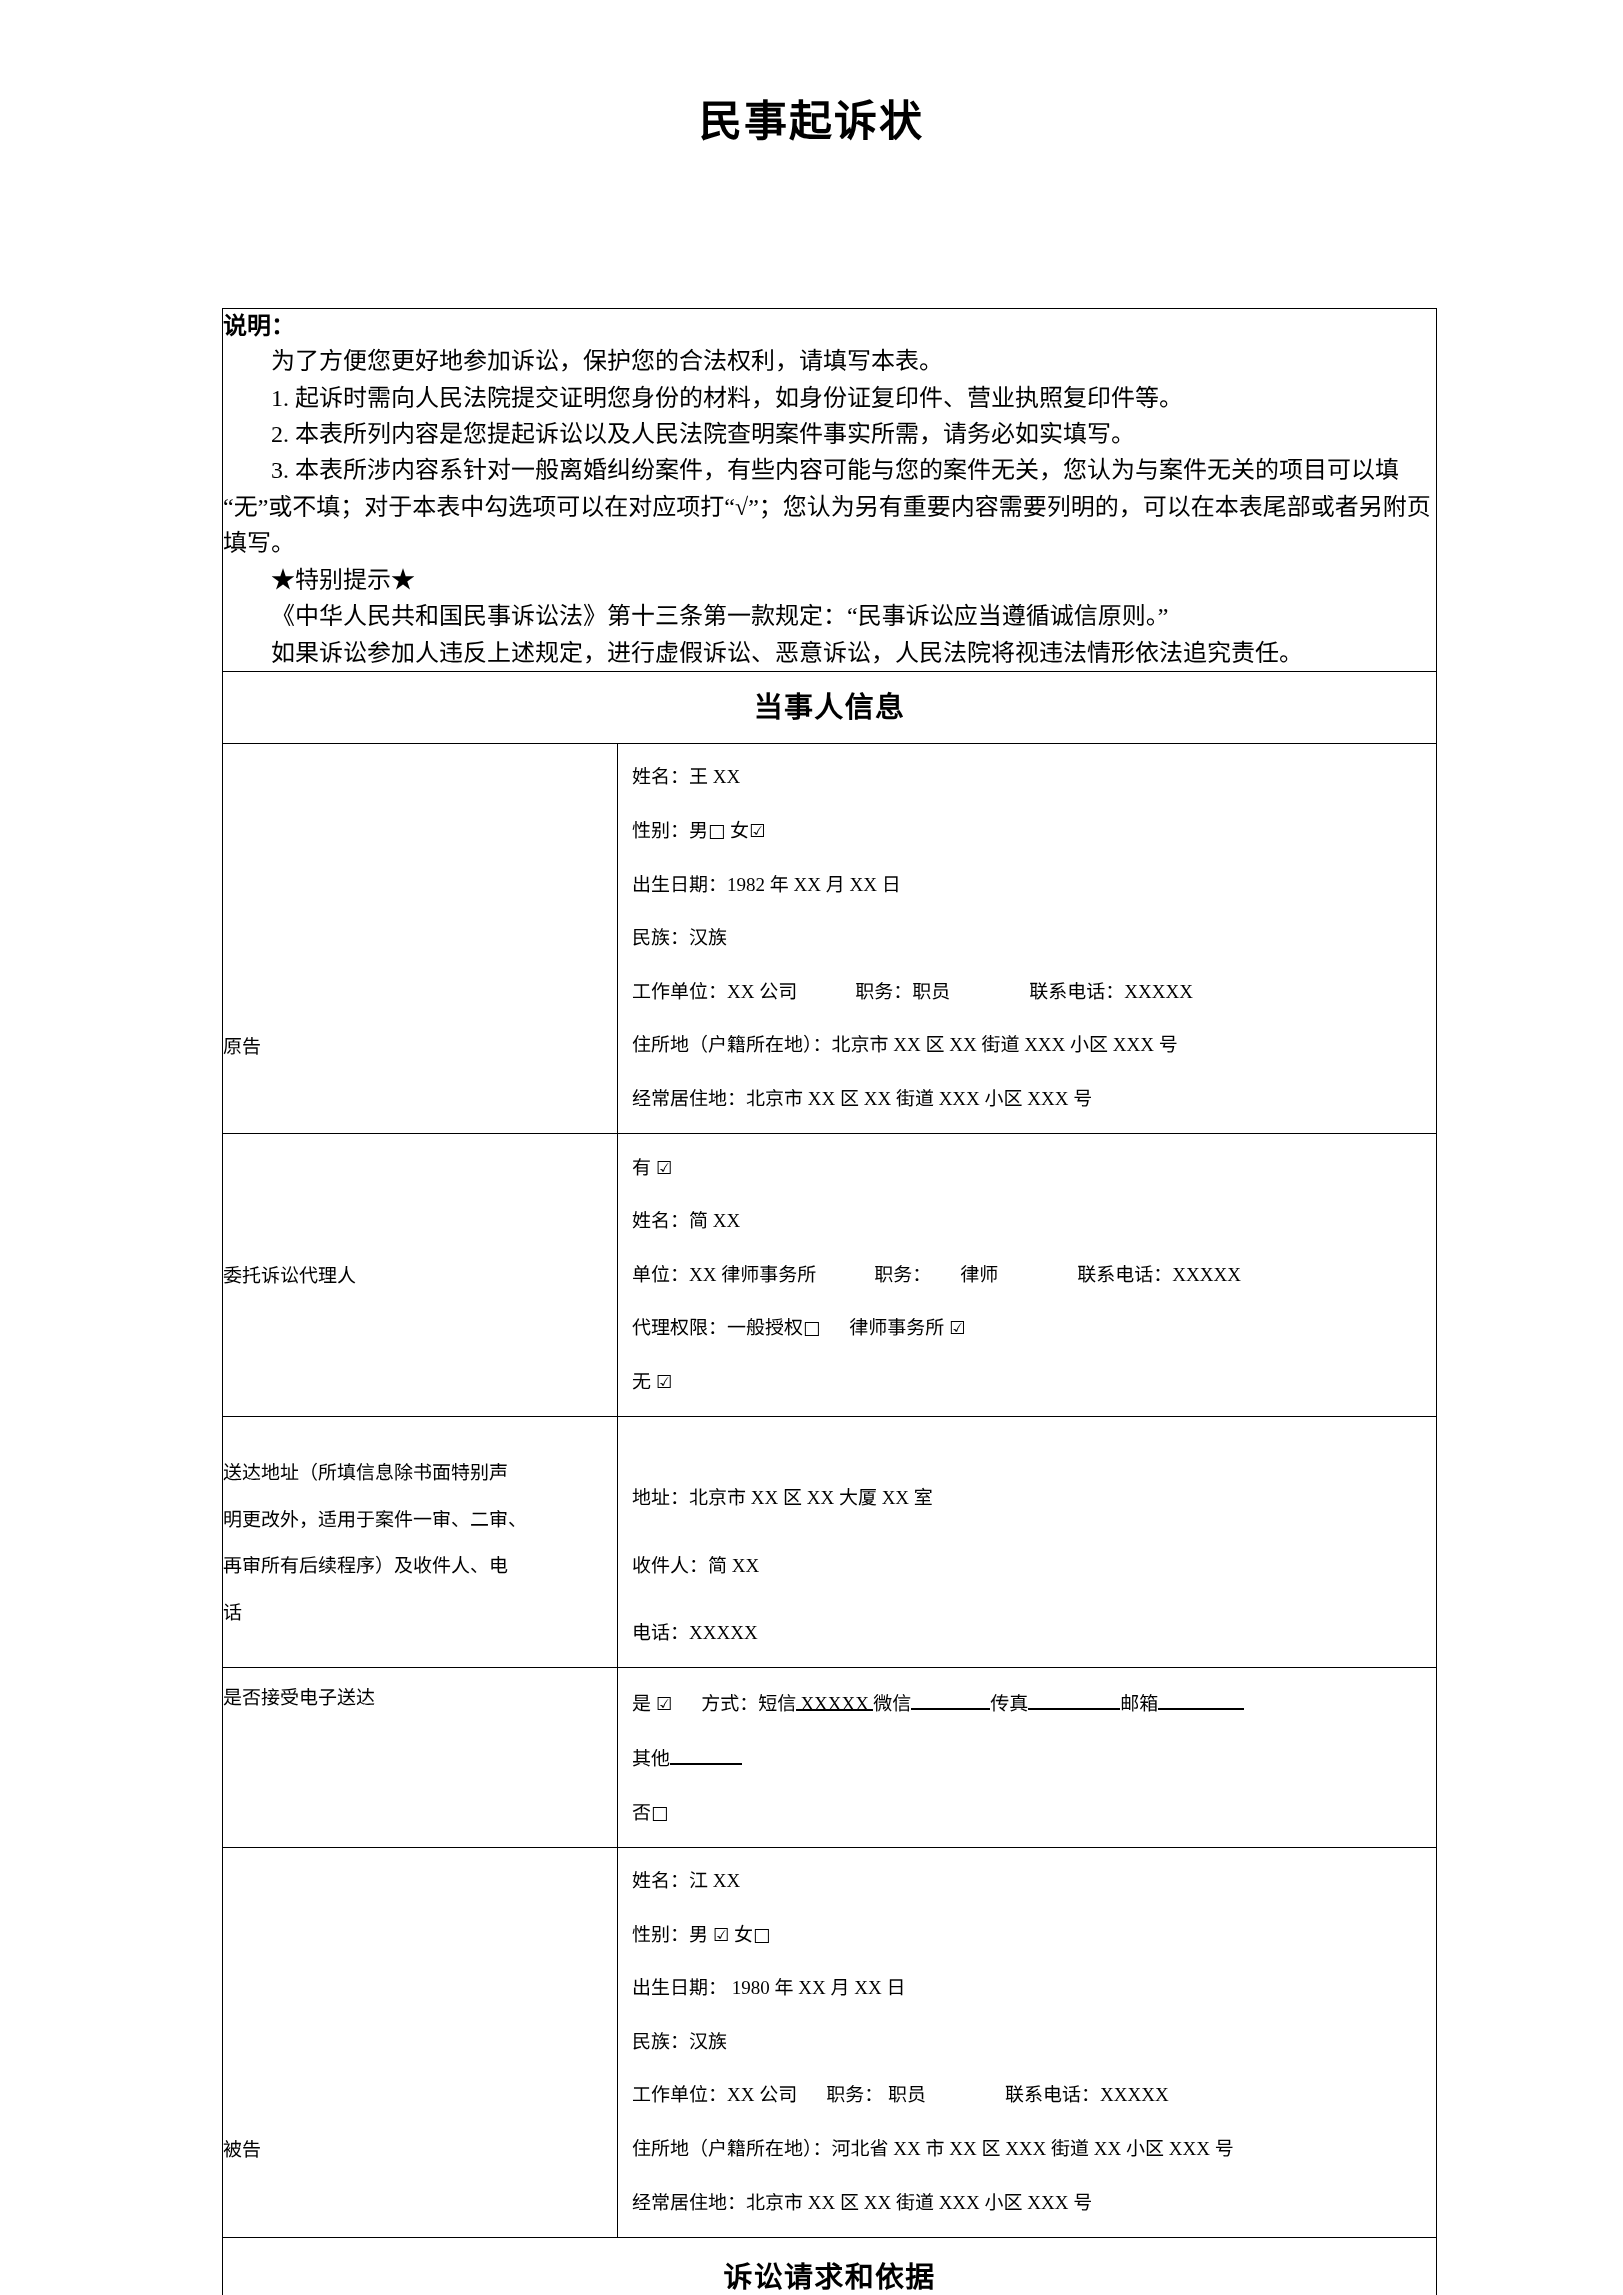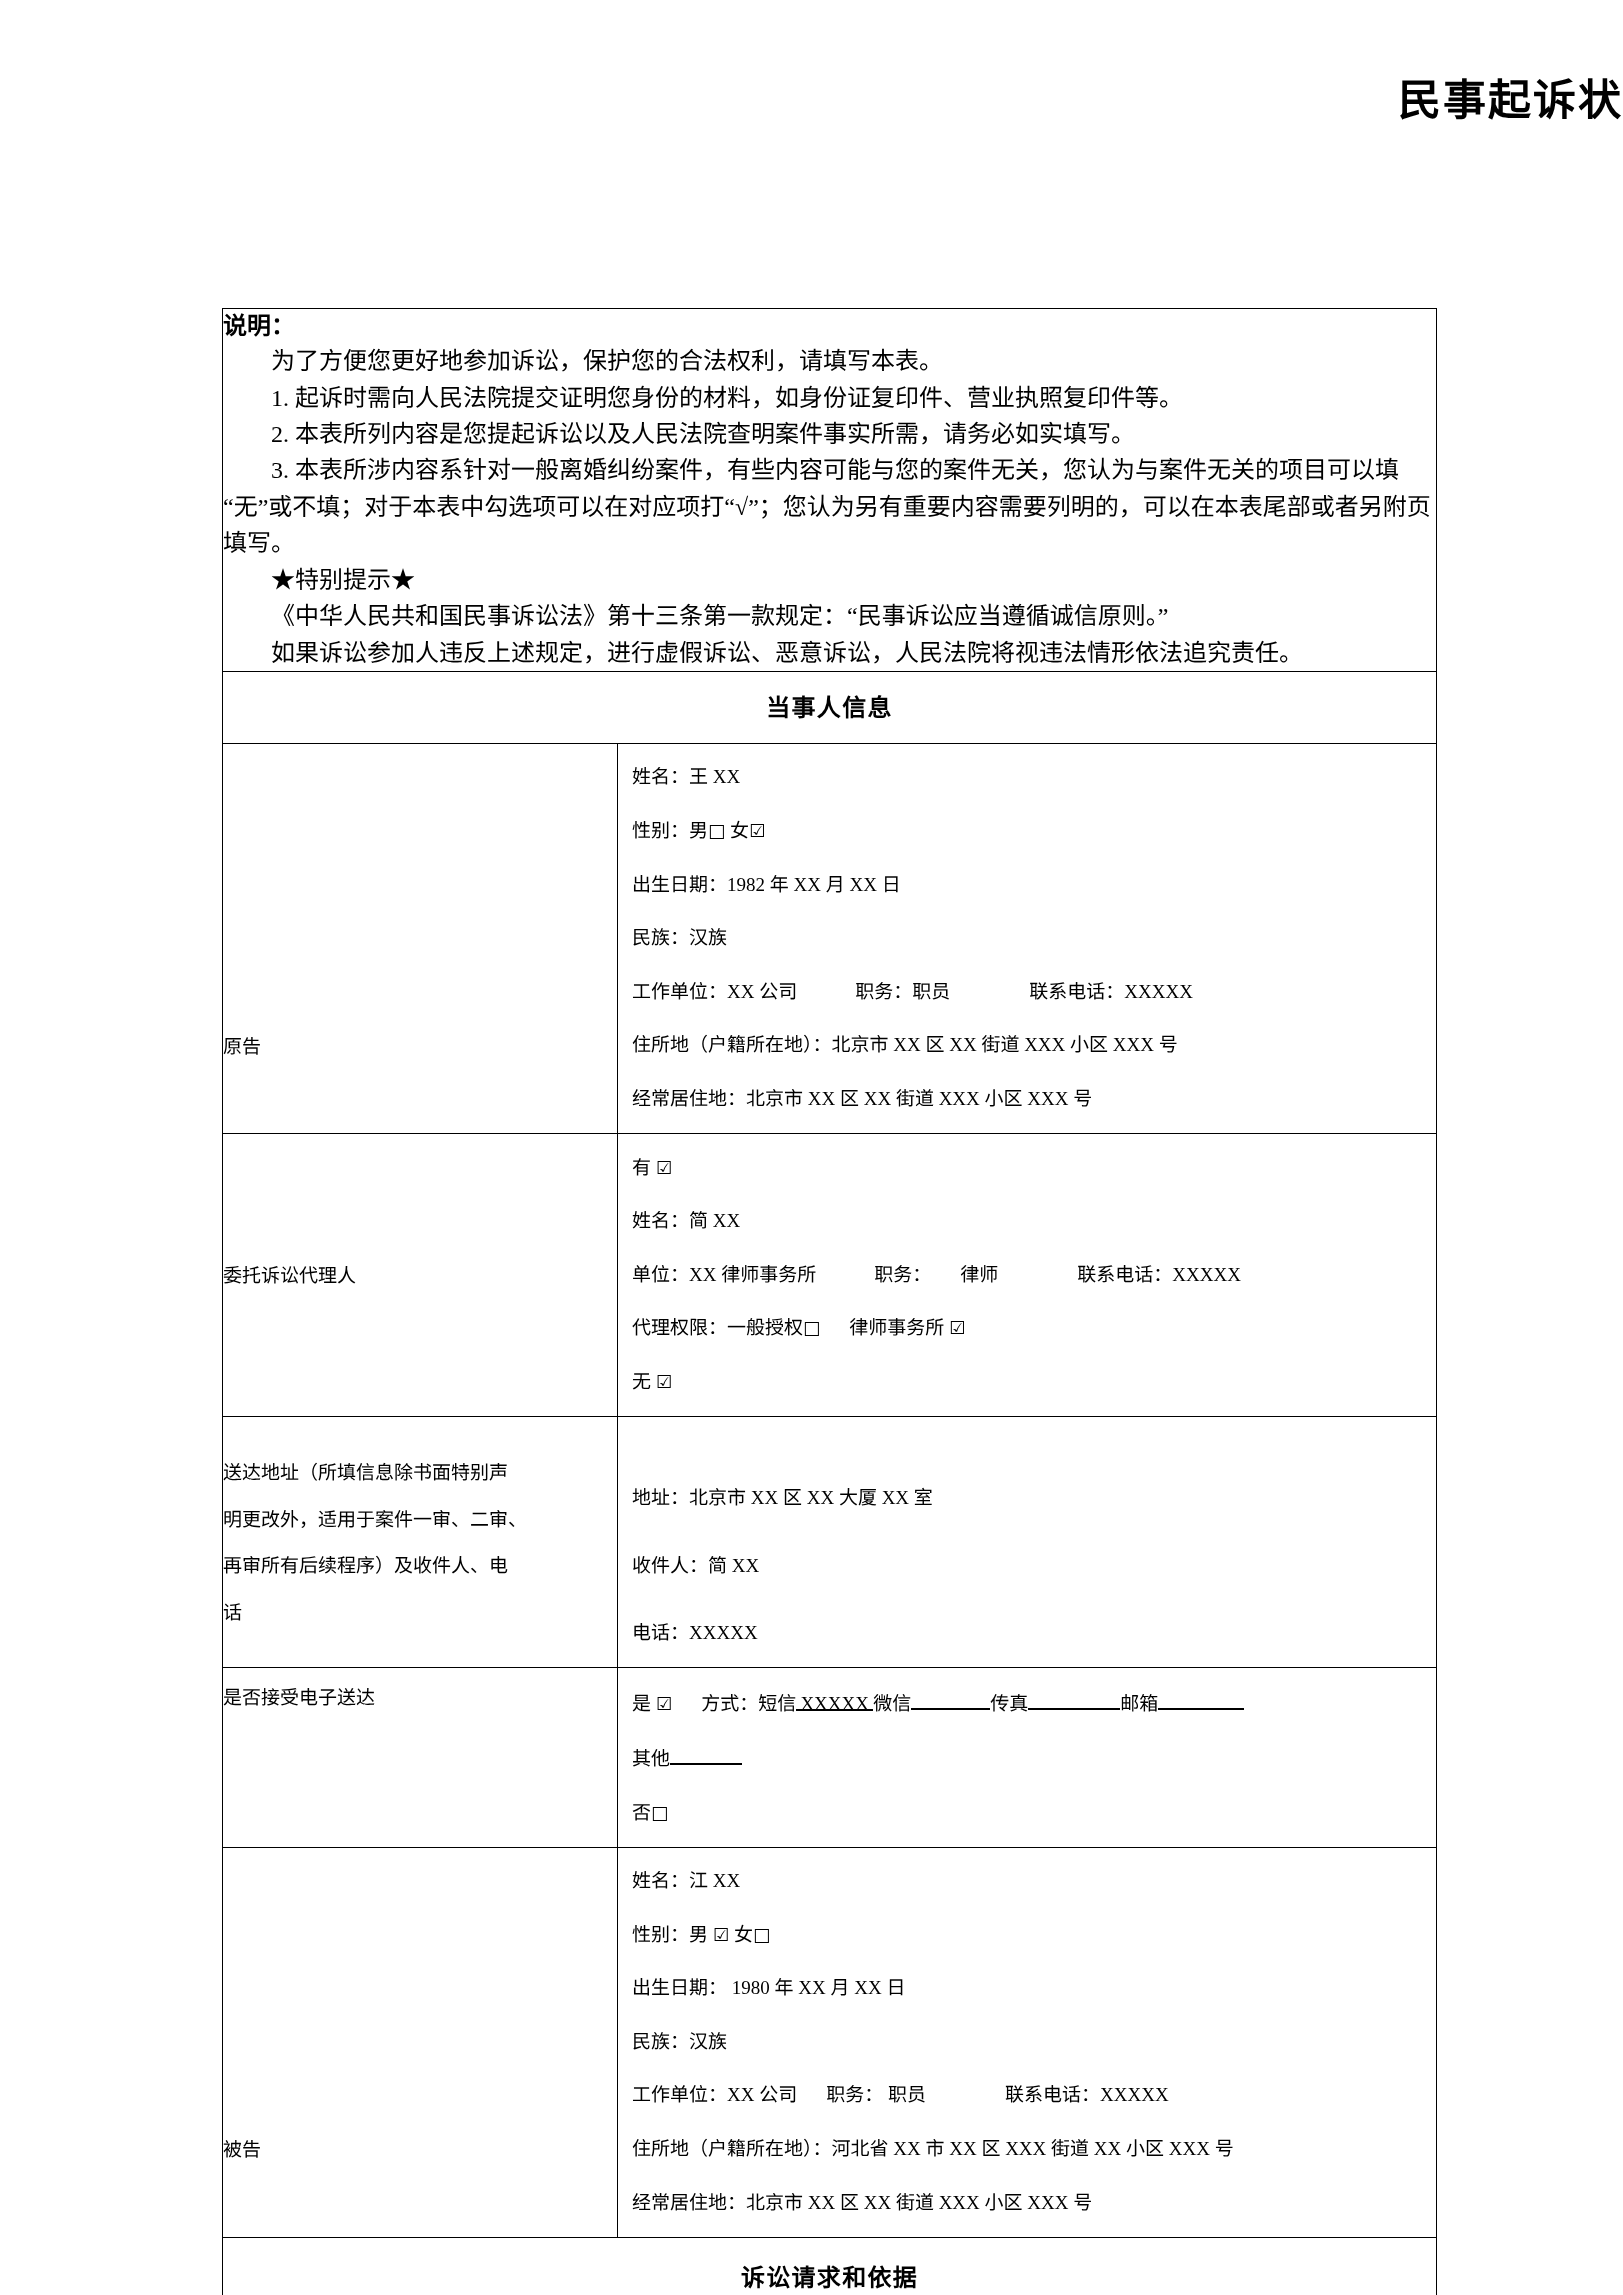--- a/index.html
+++ b/index.html
@@ -20,22 +20,22 @@
     width: 1623px;
     height: 2295px;
     box-sizing: border-box;
     padding: 0;
     background: #fff;
     overflow: hidden;
   }
 
   
   .title-block {
-    padding-top: 75px;
-    text-align: right;
+    padding-top: 96px;
+    text-align: center;
   }
   .doc-title {
     font-family: "Liberation Sans", "DejaVu Sans", sans-serif;
     font-weight: 700;
     font-size: 43px;
     line-height: 1.18;
     letter-spacing: 2px;
     margin: 0;
   }
   .doc-subtitle {
@@ -80,21 +80,21 @@
     line-height: 1.52;
     text-indent: 2em;
     margin: 0;
   }
 
   
   .band-cell {
     text-align: center;
     font-family: "Liberation Sans", "DejaVu Sans", sans-serif;
     font-weight: 700;
-    font-size: 24px;
+    font-size: 29px;
     letter-spacing: 1.3px;
     height: 71px;
     line-height: 71px;
   }
   .band-cell.tall {
     height: 79px;
     line-height: 79px;
     text-align: center;
   }
 

